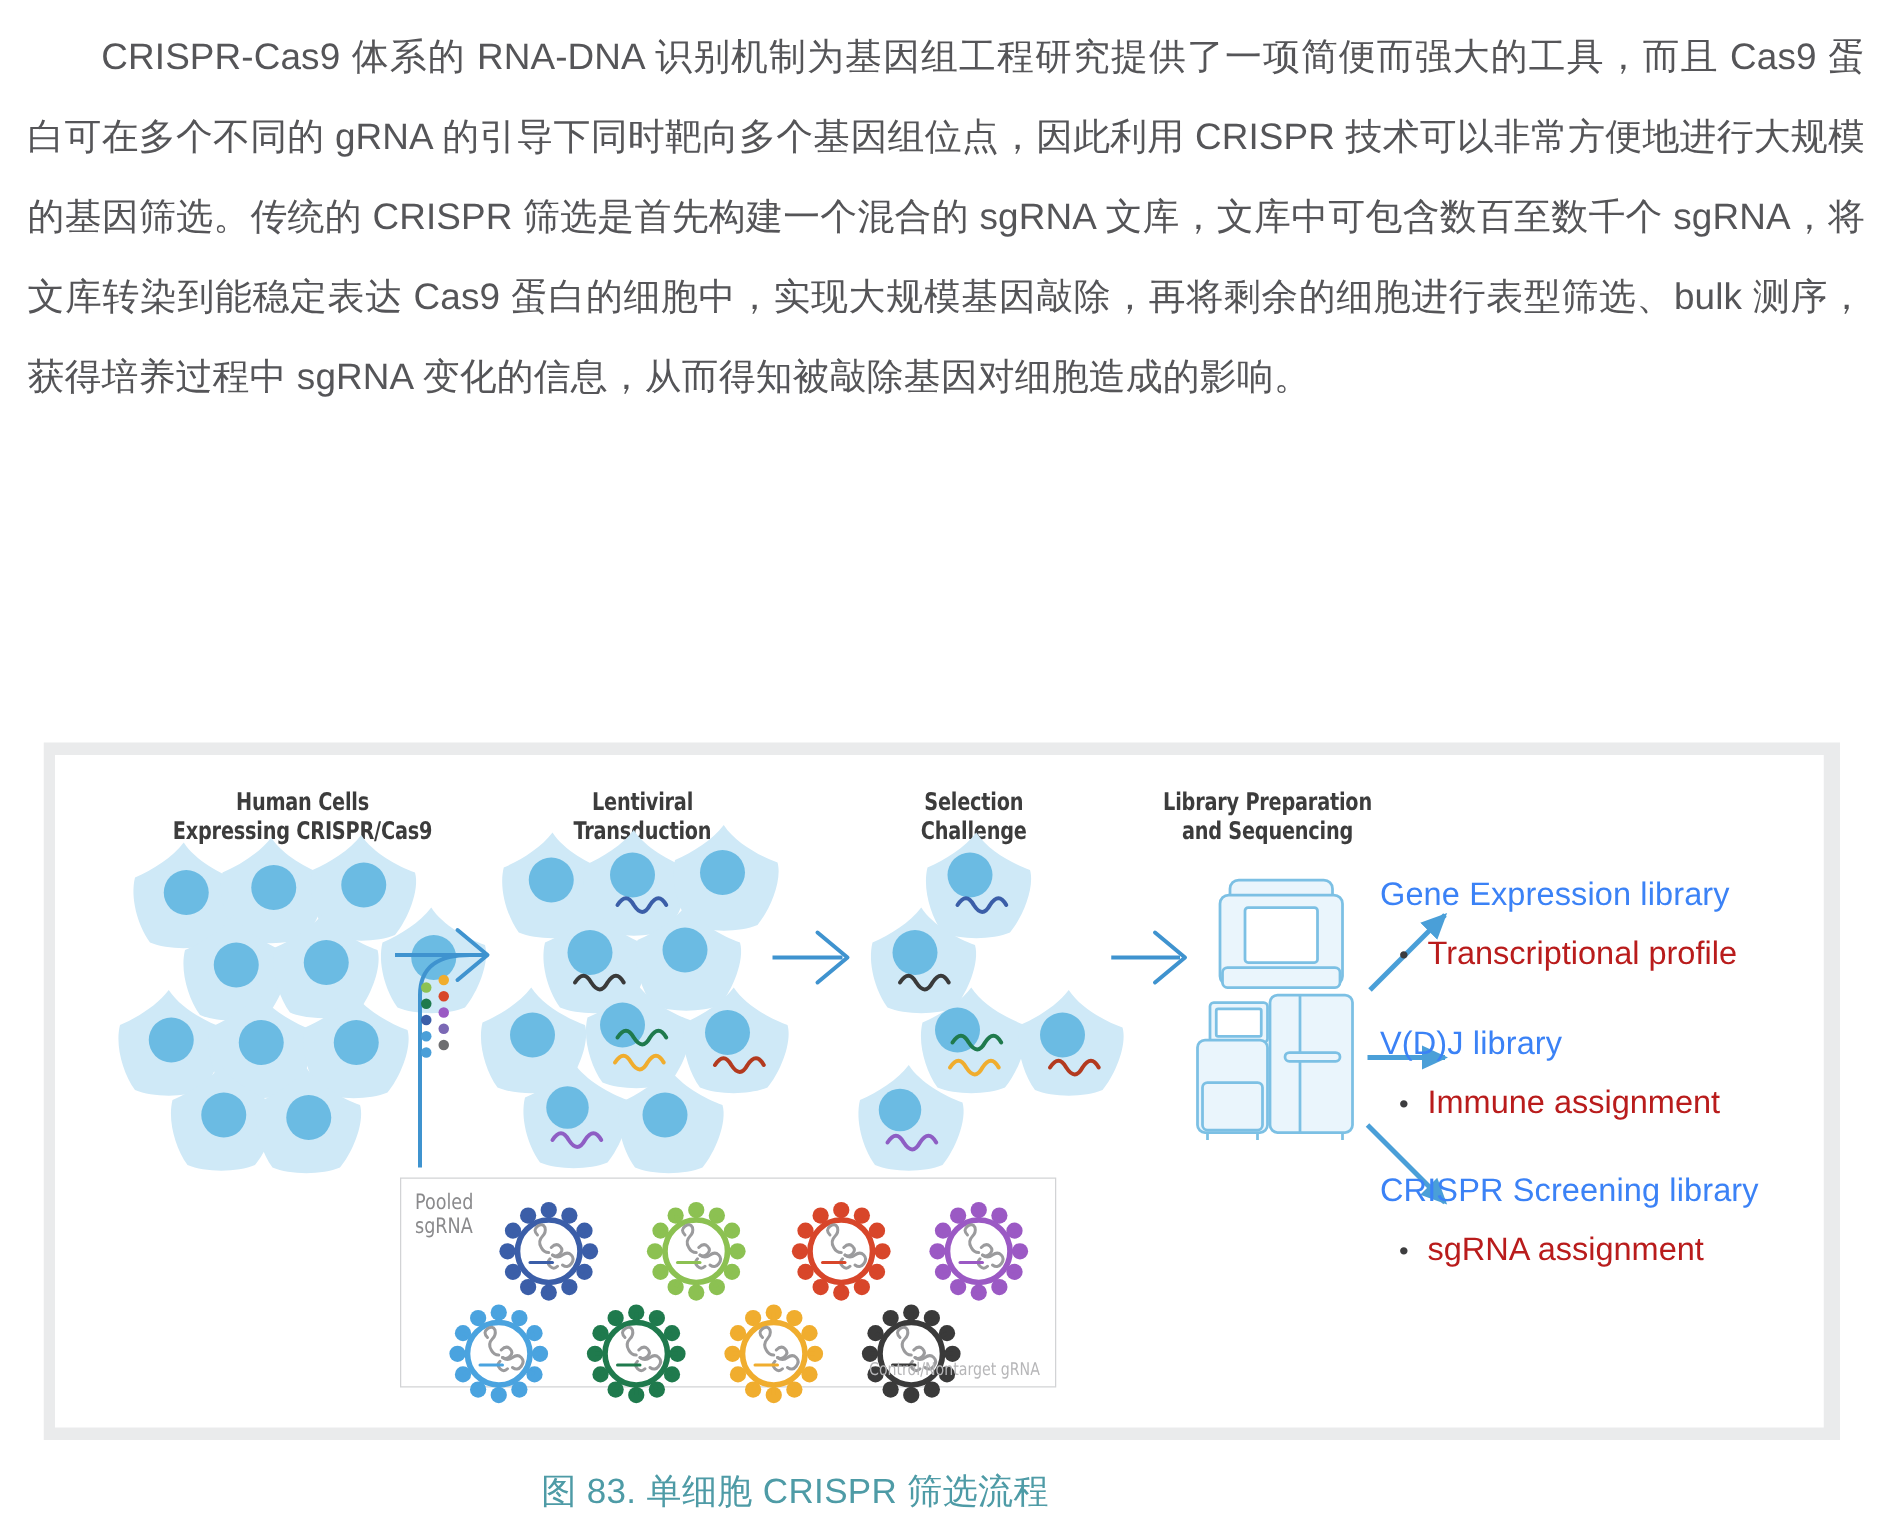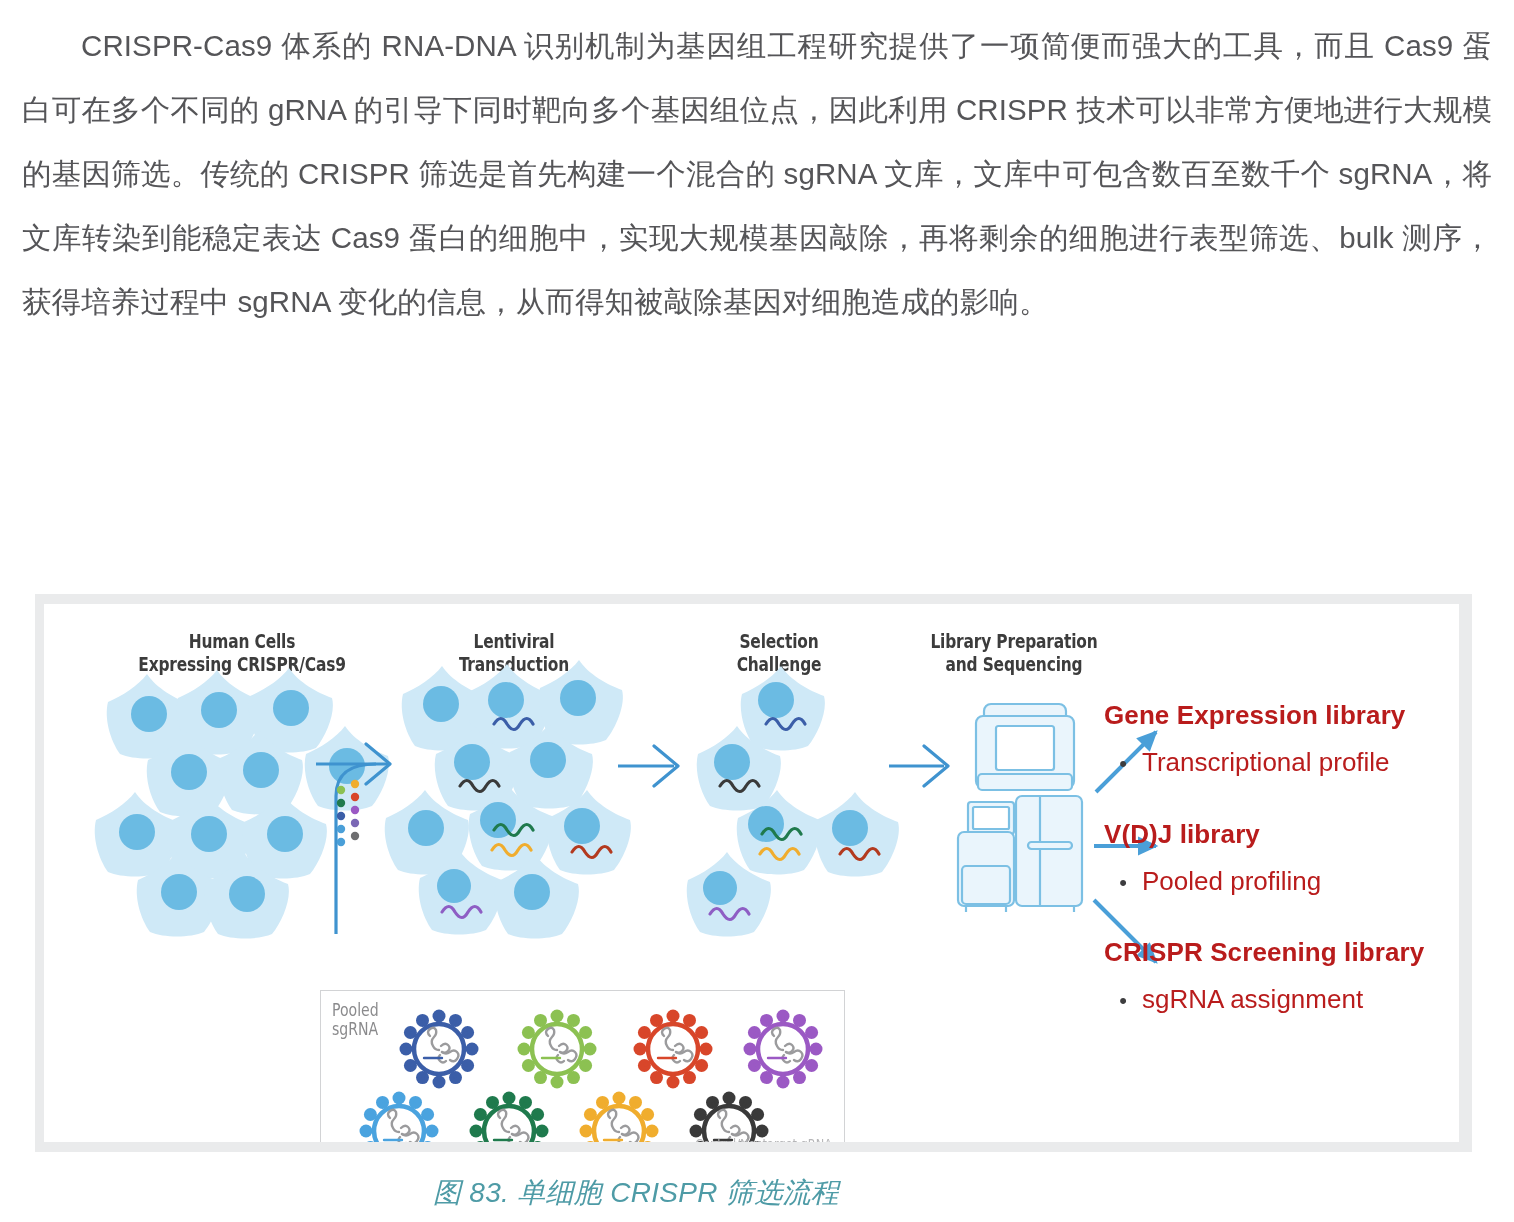--- a/index.html
+++ b/index.html
@@ -63,21 +63,20 @@
   }
   .fig-caption {
     position: absolute;
     top: 1174px;
     left: 0;
     width: 1272px;
     text-align: center;
     color: #4e9ba6;
     font-size: 28px;
     letter-spacing: 0.3px;
-    font-style: italic;
   }
 
   
   .stage-title {
     position: absolute;
     text-align: center;
     color: #3c3c3c;
     font-size: 19.5px;
     line-height: 23px;
     font-weight: bold;
@@ -87,25 +86,24 @@
     transform: scaleX(0.88);
   }
   #title-human  { left: 38px;  top: 26px;  width: 320px; }
   #title-lenti  { left: 345px; top: 26px;  width: 250px; }
   #title-select { left: 620px; top: 26px;  width: 230px; }
   #title-lib    { left: 820px; top: 26px;  width: 300px; }
 
   
   .lib-block { position: absolute; left: 1104px; }
   .lib-title {
-    color: #b91c1c;
+    color: #3b82f6;
     font-size: 26px;
     letter-spacing: 0.1px;
     white-space: nowrap;
-    font-weight: bold;
   }
   .lib-bullet-row {
     display: flex;
     align-items: baseline;
     margin-top: 16px;
   }
   .lib-dot {
     color: #3d3d3f;
     font-size: 22px;
     width: 38px;
@@ -375,21 +373,21 @@
           <line x1="1052" y1="188" x2="1112" y2="128" stroke="#4a9fd8" stroke-width="4" marker-end="url(#arrowheadFill)"></line>
         </g>
         <g>
           <line x1="1050" y1="242" x2="1112" y2="242" stroke="#4a9fd8" stroke-width="4" marker-end="url(#arrowheadFill)"></line>
         </g>
         <g>
           <line x1="1050" y1="296" x2="1112" y2="358" stroke="#4a9fd8" stroke-width="4" marker-end="url(#arrowheadFill)"></line>
         </g>
       </svg>
 
-      <div class="pooled-box" style="left:276px; top:338px; width:525px; height:168px;margin-top:48px;">
+      <div class="pooled-box" style="left:276px; top:338px; width:525px; height:168px;">
         <div class="pooled-label">Pooled
 sgRNA</div>
         <div class="control-label">Control/Nontarget gRNA</div>
 
         <svg width="525" height="198" viewBox="0 0 525 198">
           <defs>
             <g id="virion">
               <circle cx="0" cy="0" r="25" fill="none" stroke="currentColor" stroke-width="4.5"></circle>
               <g fill="currentColor">
                 <circle cx="0" cy="-33" r="6.5"></circle>
@@ -467,21 +465,21 @@
     <div class="lib-bullet-row">
       <span class="lib-dot">•</span>
       <span class="lib-sub">Transcriptional profile</span>
     </div>
   </div>
 
   <div class="lib-block" id="lib1">
     <div class="lib-title">V(D)J library</div>
     <div class="lib-bullet-row">
       <span class="lib-dot">•</span>
-      <span class="lib-sub">Pooled profiling</span>
+      <span class="lib-sub">Immune assignment</span>
     </div>
   </div>
 
   <div class="lib-block" id="lib2">
     <div class="lib-title">CRISPR Screening library</div>
     <div class="lib-bullet-row">
       <span class="lib-dot">•</span>
       <span class="lib-sub">sgRNA assignment</span>
     </div>
   </div>

